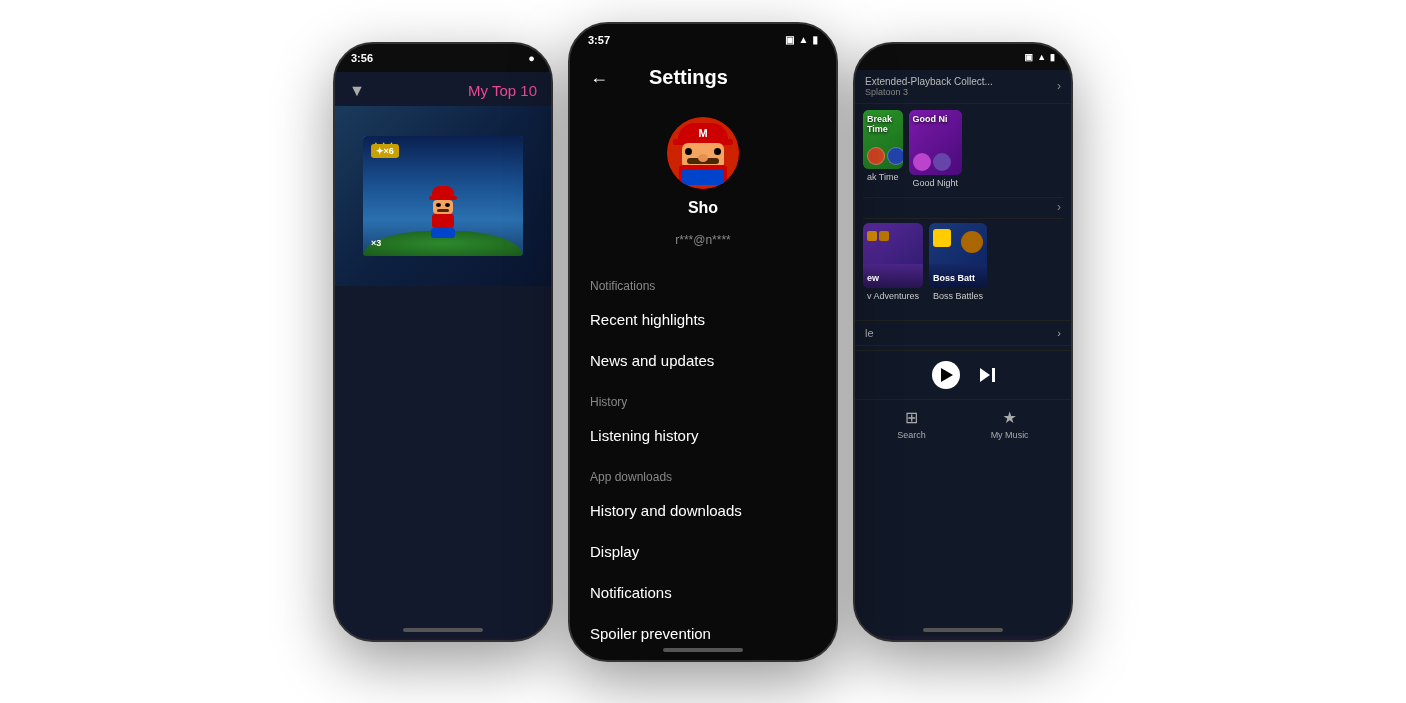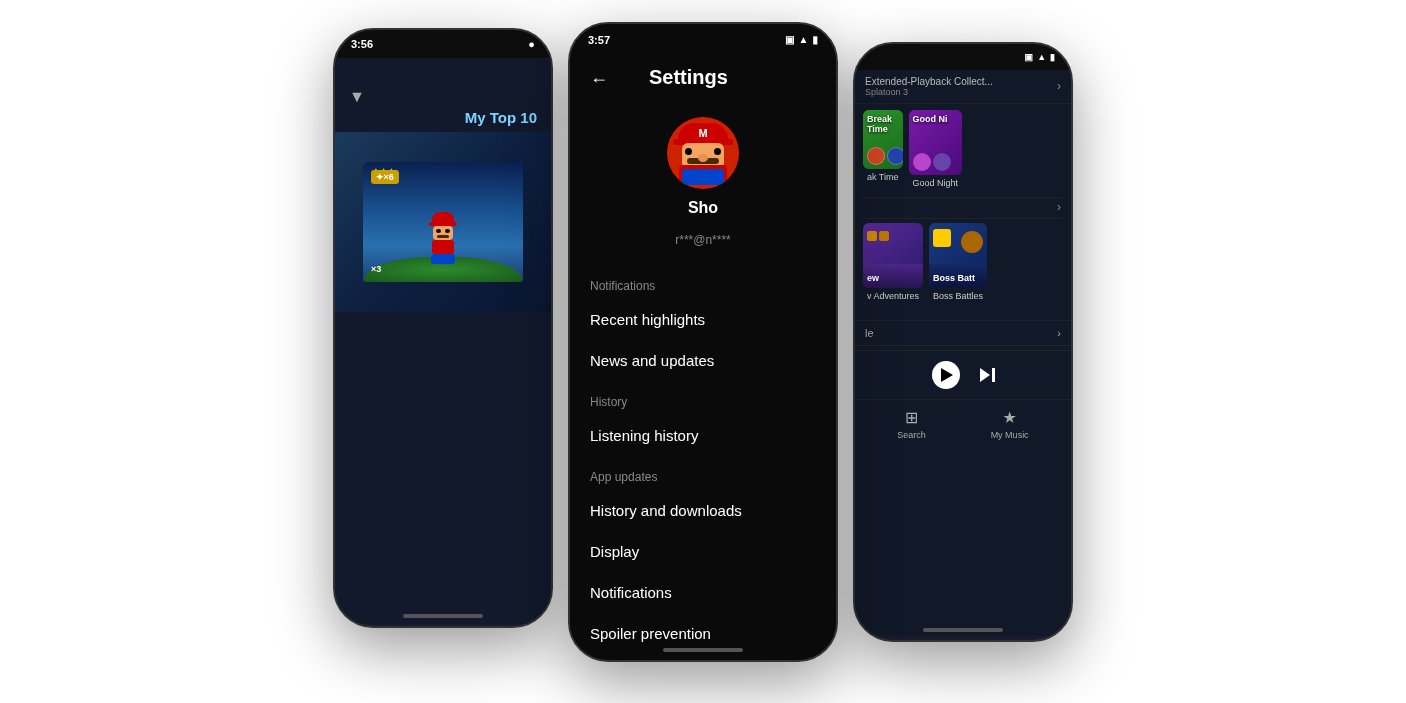--- a/index.html
+++ b/index.html
@@ -31,21 +31,21 @@
       box-shadow: 0 20px 60px rgba(0,0,0,0.4);
       border: 2px solid #333;
     }
 
     
     .phone-left {
       width: 220px;
       height: 600px;
       background: #1a1a2e;
       left: -20px;
-      top: 16px;
+      top: 30px;
       z-index: 1;
     }
 
     
     .phone-center {
       width: 270px;
       height: 640px;
       background: #0d0d0d;
       left: 50%;
       transform: translateX(-50%);
@@ -115,23 +115,22 @@
       color: #fff;
     }
 
     .dropdown-arrow {
       font-size: 16px;
       color: #aaa;
     }
 
     .top-title {
       font-size: 15px;
-      font-weight: 700;
-      color: #7dd3fc;
-      margin-top: 41px;
+      font-weight: 400;
+      color: #ec4899;
     }
 
     .game-image-area {
       width: 100%;
       height: 180px;
       background: linear-gradient(135deg, #1a3a5c 0%, #0d2040 50%, #0a1530 100%);
       position: relative;
       overflow: hidden;
       display: flex;
       align-items: center;
@@ -571,21 +570,21 @@
         <div class="settings-item">Recent highlights</div>
         <div class="settings-item">News and updates</div>
       </div>
 
       <div>
         <div class="settings-section-label">History</div>
         <div class="settings-item">Listening history</div>
       </div>
 
       <div>
-        <div class="settings-section-label">App updates</div>
+        <div class="settings-section-label">App downloads</div>
         <div class="settings-item">History and downloads</div>
         <div class="settings-item">Display</div>
         <div class="settings-item">Notifications</div>
         <div class="settings-item">Spoiler prevention</div>
         <div class="settings-item">Data management</div>
       </div>
 
     </div>
 
     <div class="home-indicator"></div>

